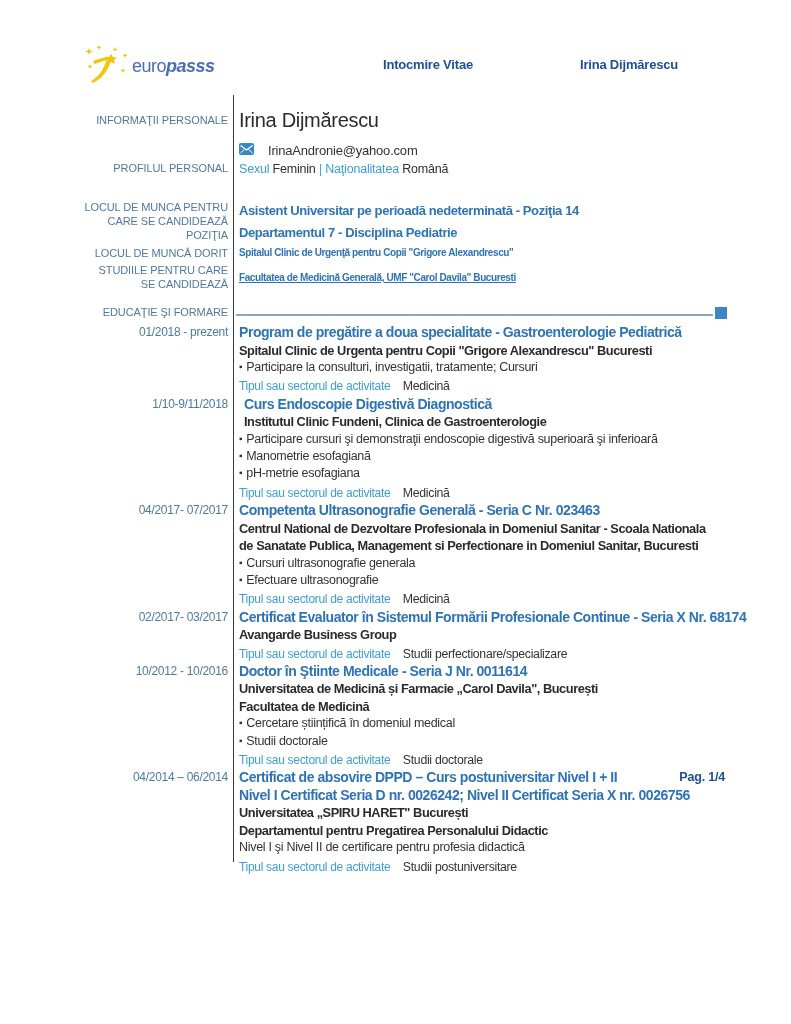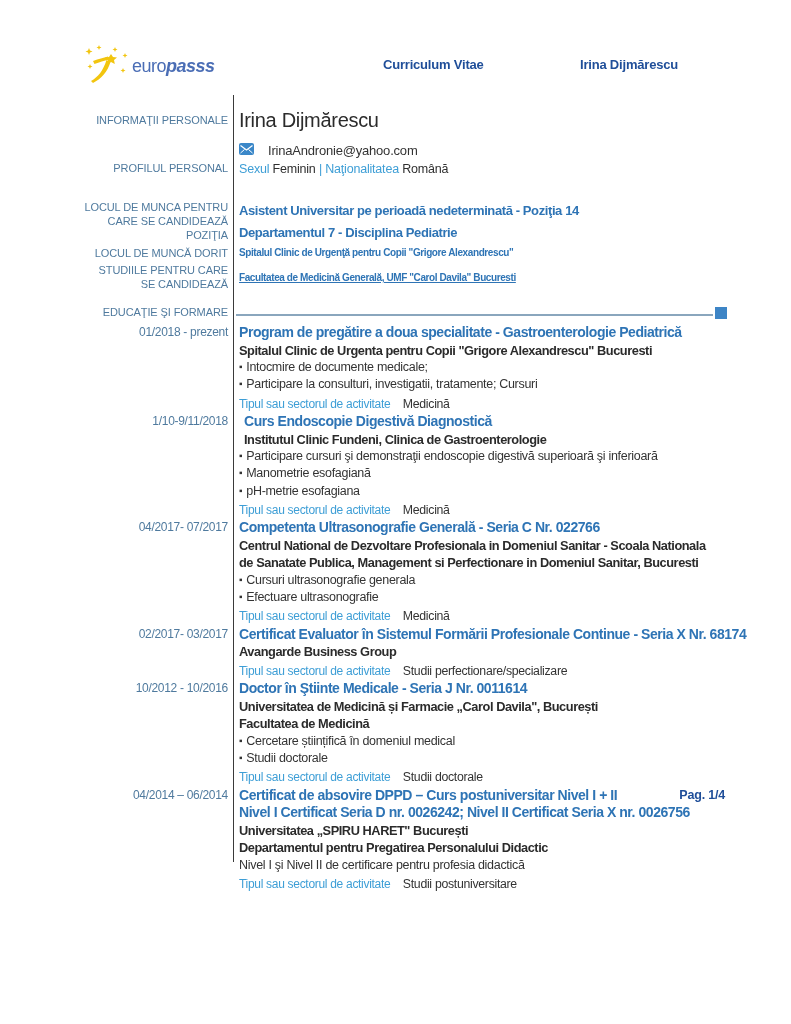--- a/index.html
+++ b/index.html
@@ -74,21 +74,21 @@
           <polygon points="6,20 6.7,21.8 8.5,22.5 6.7,23.2 6,25 5.3,23.2 3.5,22.5 5.3,21.8"></polygon>
           <polygon points="39,24 39.7,25.8 41.5,26.5 39.7,27.2 39,29 38.3,27.2 36.5,26.5 38.3,25.8"></polygon>
           <polygon points="27,10 29,13 33,13.5 30,16 30.8,20 27,18 23.2,20 24,16 21,13.5 25,13"></polygon>
           <path d="M7,37 C14,33 19,27 22.5,16 L26.5,18 C23.5,28 17,35 9,39 Z"></path>
           <path d="M9,17 C15,14.5 19,14 24,12.5 L25,15.5 C20,17 15.5,18 10.5,20 Z"></path>
         </g>
       </svg>
     </span>
     <span class="logo-text"><span>euro</span><span class="passs">passs</span></span>
   </div>
-  <div class="doc-title">Curriculum Vitae</div>
+  <div class="doc-title">Intocmire Vitae</div>
   <div class="doc-author">Irina Dijmărescu</div>
 
   <div class="vline"></div>
 
   <div class="body">
 
     <div class="row name-row">
       <div class="lbl">INFORMAŢII PERSONALE</div>
       <div class="val person-name">Irina Dijmărescu</div>
     </div>
@@ -150,21 +150,20 @@
         <div class="rule"></div>
         <div class="sq"></div>
       </div>
     </div>
 
     <div class="row entry">
       <div class="lbl date">01/2018 - prezent</div>
       <div class="val">
         <div class="e-title">Program de pregătire a doua specialitate - Gastroenterologie Pediatrică</div>
         <div class="e-org">Spitalul Clinic de Urgenta pentru Copii "Grigore Alexandrescu" Bucuresti</div>
-        <div class="e-bullet">Intocmire de documente medicale;</div>
         <div class="e-bullet">Participare la consulturi, investigatii, tratamente; Cursuri</div>
         <div class="e-activity">
           <span class="alabel">Tipul sau sectorul de activitate</span>
           <span class="avalue">Medicină</span>
         </div>
       </div>
     </div>
 
     <div class="row entry">
       <div class="lbl date">1/10-9/11/2018</div>
@@ -177,21 +176,21 @@
         <div class="e-activity">
           <span class="alabel">Tipul sau sectorul de activitate</span>
           <span class="avalue">Medicină</span>
         </div>
       </div>
     </div>
 
     <div class="row entry">
       <div class="lbl date">04/2017- 07/2017</div>
       <div class="val">
-        <div class="e-title">Competenta Ultrasonografie Generală  - Seria C Nr. 022766</div>
+        <div class="e-title">Competenta Ultrasonografie Generală  - Seria C Nr. 023463</div>
         <div class="e-org">Centrul National de Dezvoltare Profesionala in Domeniul Sanitar - Scoala Nationala</div>
         <div class="e-org">de Sanatate Publica, Management si Perfectionare in Domeniul Sanitar, Bucuresti</div>
         <div class="e-bullet">Cursuri ultrasonografie generala</div>
         <div class="e-bullet">Efectuare ultrasonografie</div>
         <div class="e-activity">
           <span class="alabel">Tipul sau sectorul de activitate</span>
           <span class="avalue">Medicină</span>
         </div>
       </div>
     </div>

